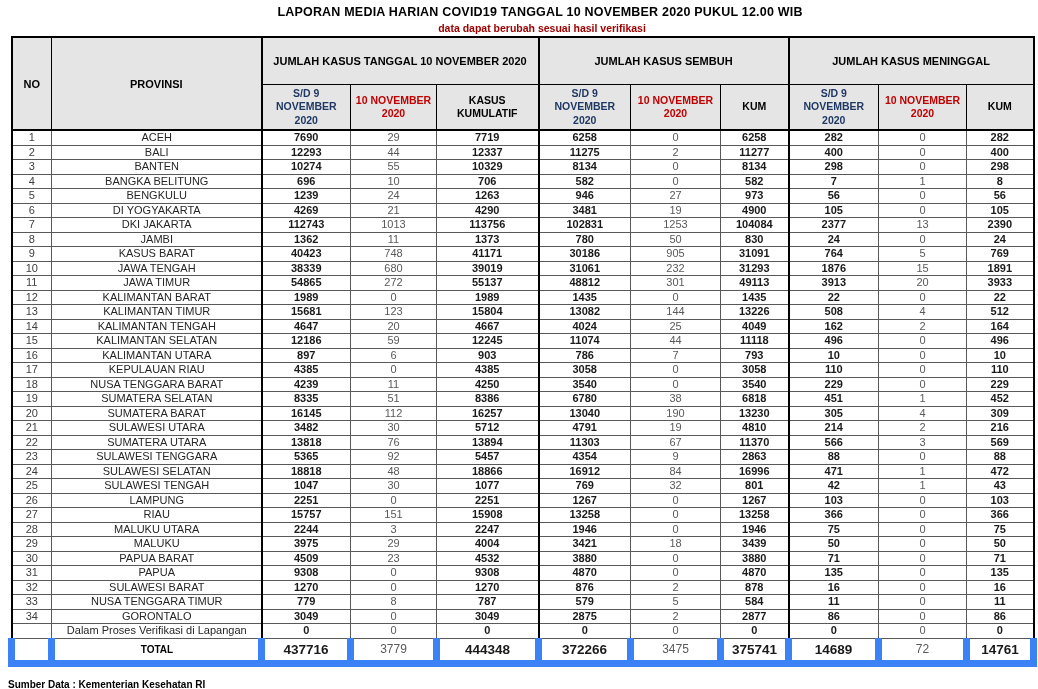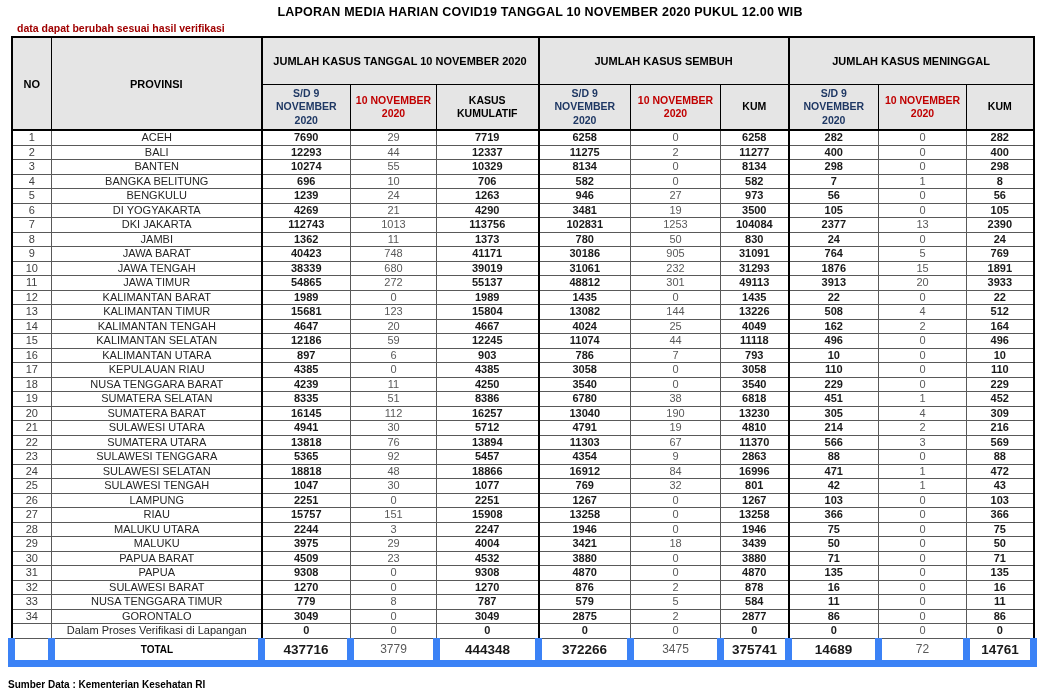--- a/index.html
+++ b/index.html
@@ -3,21 +3,21 @@
 <meta charset="utf-8">
 <style>
   html,body{margin:0;padding:0;background:#ffffff;}
   body{font-family:"Liberation Sans", sans-serif; width:1038px; height:689px; position:relative; overflow:hidden;}
 
   .page-title{
     text-align:center; font-weight:bold; font-size:12.5px; color:#000;
     padding-top:5px; letter-spacing:0.2px;padding-left:42px;
   }
   .note{
-    margin:3px 0 2px 17px; font-weight:bold; font-size:10.5px; color:#a00000;
+    margin:3px 0 2px 46px; font-weight:bold; font-size:10.5px; color:#a00000;text-align:center;
   }
   .source{
     margin:12px 0 0 8px; font-weight:bold; font-size:10px; color:#000;
   }
 
   table.report{
     border-collapse:collapse; table-layout:fixed;
     width:1022px; margin-left:8px;
     border:2px solid #000;
   }
@@ -166,21 +166,21 @@
         <td class="c-kum">56</td>
       </tr>
       <tr class="data-row">
         <td class="c-no">6</td>
         <td class="c-prov">DI YOGYAKARTA</td>
         <td class="c-sd gl">4269</td>
         <td class="c-new">21</td>
         <td class="c-kum">4290</td>
         <td class="c-sd gl">3481</td>
         <td class="c-new">19</td>
-        <td class="c-kum">3500</td>
+        <td class="c-kum">4900</td>
         <td class="c-sd gl">105</td>
         <td class="c-new">0</td>
         <td class="c-kum">105</td>
       </tr>
       <tr class="data-row">
         <td class="c-no">7</td>
         <td class="c-prov">DKI JAKARTA</td>
         <td class="c-sd gl">112743</td>
         <td class="c-new">1013</td>
         <td class="c-kum">113756</td>
@@ -199,21 +199,21 @@
         <td class="c-kum">1373</td>
         <td class="c-sd gl">780</td>
         <td class="c-new">50</td>
         <td class="c-kum">830</td>
         <td class="c-sd gl">24</td>
         <td class="c-new">0</td>
         <td class="c-kum">24</td>
       </tr>
       <tr class="data-row">
         <td class="c-no">9</td>
-        <td class="c-prov">JAWA BARAT</td>
+        <td class="c-prov">KASUS BARAT</td>
         <td class="c-sd gl">40423</td>
         <td class="c-new">748</td>
         <td class="c-kum">41171</td>
         <td class="c-sd gl">30186</td>
         <td class="c-new">905</td>
         <td class="c-kum">31091</td>
         <td class="c-sd gl">764</td>
         <td class="c-new">5</td>
         <td class="c-kum">769</td>
       </tr>
@@ -356,21 +356,21 @@
         <td class="c-sd gl">13040</td>
         <td class="c-new">190</td>
         <td class="c-kum">13230</td>
         <td class="c-sd gl">305</td>
         <td class="c-new">4</td>
         <td class="c-kum">309</td>
       </tr>
       <tr class="data-row">
         <td class="c-no">21</td>
         <td class="c-prov">SULAWESI UTARA</td>
-        <td class="c-sd gl">4941</td>
+        <td class="c-sd gl">3482</td>
         <td class="c-new">30</td>
         <td class="c-kum">5712</td>
         <td class="c-sd gl">4791</td>
         <td class="c-new">19</td>
         <td class="c-kum">4810</td>
         <td class="c-sd gl">214</td>
         <td class="c-new">2</td>
         <td class="c-kum">216</td>
       </tr>
       <tr class="data-row">

